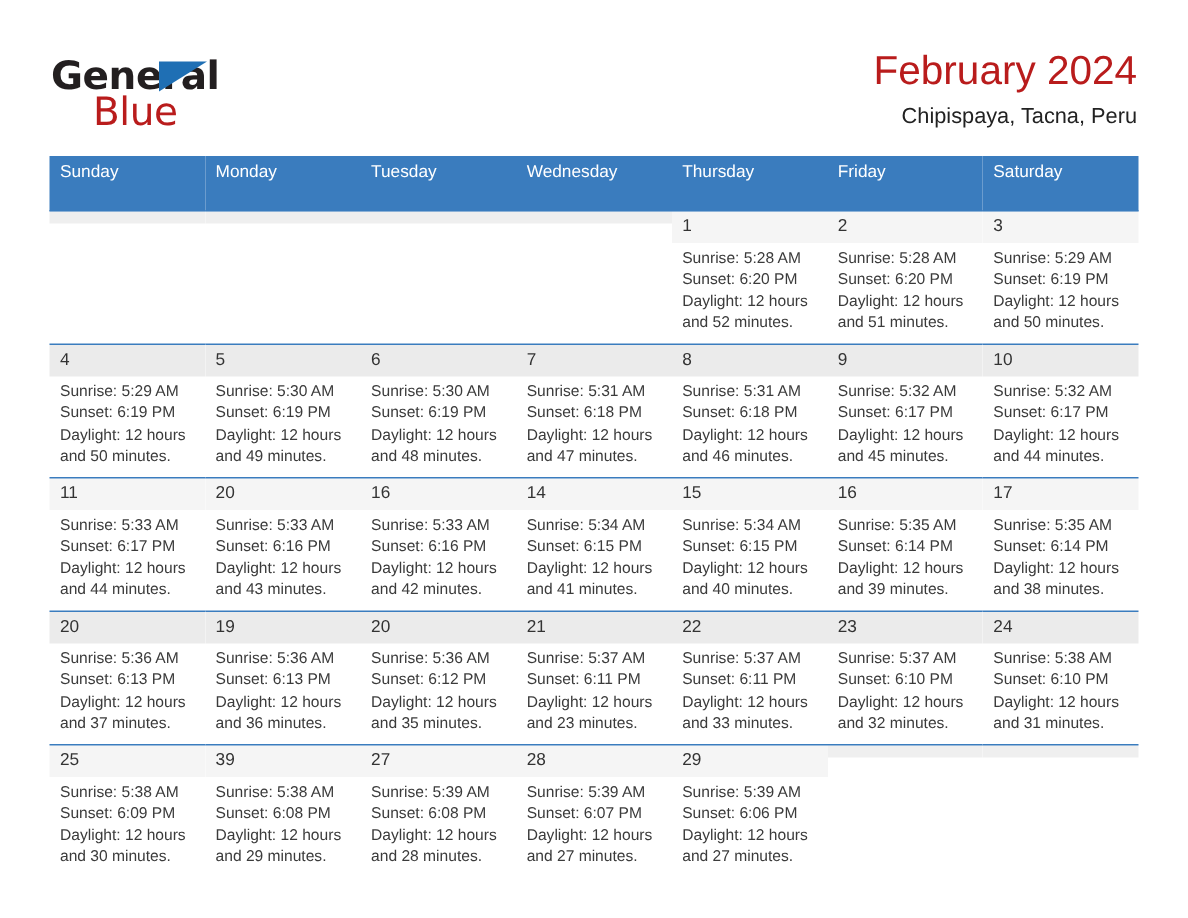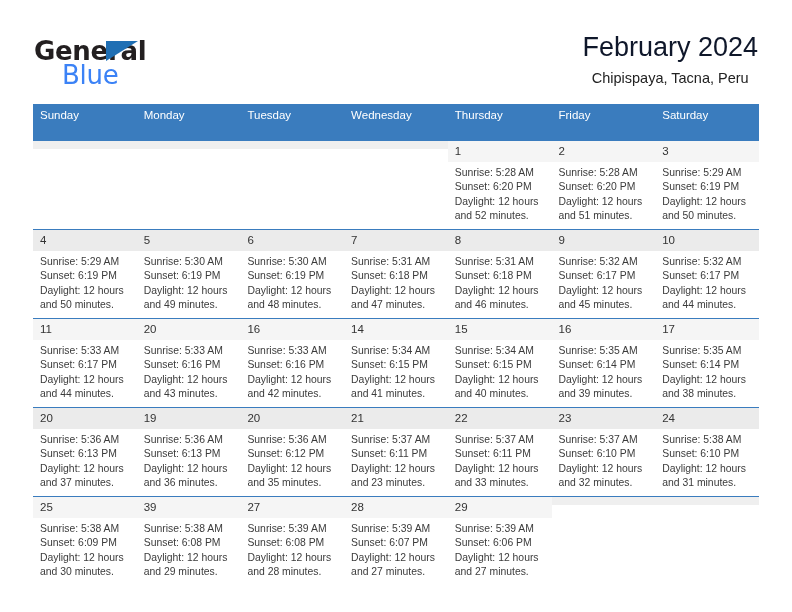--- a/index.html
+++ b/index.html
@@ -54,43 +54,42 @@
     height: 0;
     border-left: 32px solid #1f6fb4;
     border-bottom: 20px solid transparent;
   }
   .logo-blue {
     position: absolute;
     left: 28px;
     top: 24px;
     font-size: 26px;
     letter-spacing: -0.3px;
-    color: #3b82f6;
+    color: #b91c1c;
     font-family: "DejaVu Sans", sans-serif;
     font-weight: 400;
   }
   .title-block {
     position: absolute;
     right: 0;
     top: 0;
     text-align: right;
   }
   .cal-title {
     font-size: 27px;
-    color: #0f172a;
+    color: #b91c1c;
     line-height: 34px;
     white-space: nowrap;
   }
   .cal-subtitle {
     font-size: 14.5px;
     color: #222222;
     line-height: 22px;
     margin-top: 3px;
     white-space: nowrap;
-    text-align: center;
   }
 
   
   .calendar {
     position: absolute;
     left: 33px;
     top: 104px;
     width: 726px;
     border-collapse: collapse;
     table-layout: fixed;

